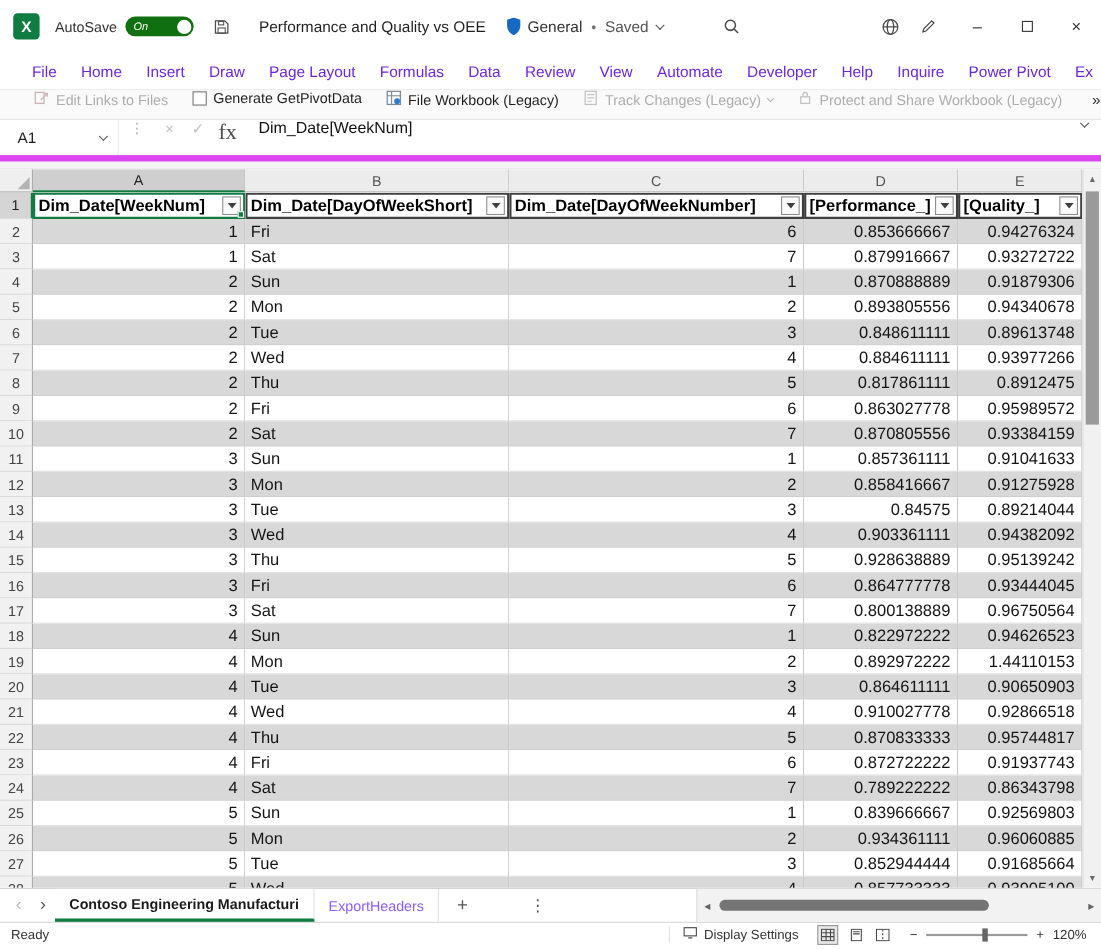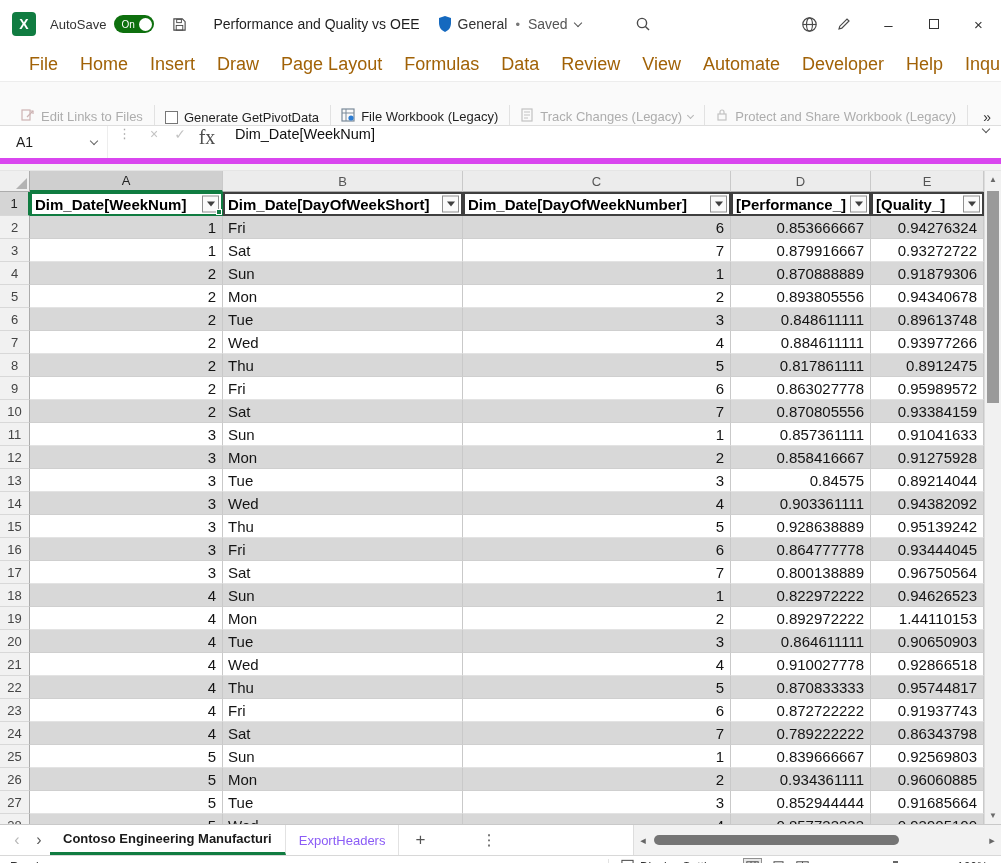--- a/index.html
+++ b/index.html
@@ -4,48 +4,48 @@
 <style>
   * { margin:0; padding:0; box-sizing:border-box; }
   html,body { width:1001px; height:863px; overflow:hidden; background:#fff;
     font-family:"Liberation Sans", sans-serif; }
 
   
   .titlebar { height:48px; display:flex; align-items:center; background:#fff; padding-left:12px; }
   .excel-icon { width:24px; height:24px; border-radius:4px; background:#107C41; color:#fff;
     font-weight:700; font-size:14px; display:flex; align-items:center; justify-content:center; }
   .autosave-label { margin-left:14px; font-size:13px; color:#333; }
-  .toggle { margin-left:8px; width:40px; height:18px; border-radius:9px; background:#0E700E;
-    position:relative; display:flex; align-items:center; }
+  .toggle { margin-left:8px; width:62px; height:18px; border-radius:9px; background:#0E700E;
+    position:relative; display:flex; align-items:center;font-style:italic; }
   .toggle-text { color:#fff; font-size:10px; margin-left:7px; }
   .toggle-knob { position:absolute; right:2.5px; width:13px; height:13px; border-radius:50%; background:#fff; }
   .icon-btn { margin-left:18px; display:flex; align-items:center; }
   .doc-title { margin-left:26px; font-size:14px; color:#1f1f1f; white-space:nowrap; }
   .shield { margin-left:18px; display:flex; }
   .sens-label { margin-left:6px; font-size:14px; color:#333; }
   .dot { margin-left:8px; color:#777; font-size:13px; }
   .saved { margin-left:8px; font-size:14px; color:#555; }
   .chev-css { width:6px; height:6px; border-right:1.4px solid #555; border-bottom:1.4px solid #555;
     transform:rotate(45deg); display:inline-block; margin-left:7px; margin-top:-3px; }
   .search-ic { margin-left:54px; }
   .tb-spacer { flex:1; }
   .win-btn { width:45px; height:48px; display:flex; align-items:center; justify-content:center;
     font-size:15px; color:#333; }
   .max-box { width:10px; height:10px; border:1.4px solid #333; display:inline-block; }
 
   
   .ribbon-tabs { height:33px; display:flex; align-items:center; background:#fff;
-    padding:0 12px 0 18px; font-size:18px; color:#a16207; }
+    padding:0 12px 0 18px; font-size:14px; color:#6d28d9; }
   .tab-strip { display:flex; align-items:center; height:100%; }
   .tab-strip.right { margin-left:auto; }
   .ribbon-tab { padding:0 11px; height:100%; display:flex; align-items:center; white-space:nowrap; }
 
   
-  .toolbar { height:45px; display:flex; align-items:flex-end; background:#FAFAFA;
-    border-top:1px solid #EDEDED; border-bottom:1px solid #DEDEDE; padding-left:12px;
+  .toolbar { height:28px; display:flex; align-items:flex-start; background:#FAFAFA;
+    border-top:1px solid #EDEDED; border-bottom:1px solid #DEDEDE; padding-left:22px;
     font-size:13px; color:#1f1f1f; }
   .tb-item { display:flex; align-items:center; gap:6px; padding:0 9px; white-space:nowrap; }
   .tb-disabled { color:#ADADAD; }
   .checkbox { width:13px; height:13px; border:1px solid #767676; background:#fff; display:inline-block; }
   .tb-sep { width:1px; height:20px; background:#E2E2E2; margin:0 2px; }
   .tb-chev { width:5px; height:5px; border-right:1.3px solid #B5B5B5; border-bottom:1.3px solid #B5B5B5;
     transform:rotate(45deg); display:inline-block; margin-top:-3px; }
   .tb-overflow { margin-left:4px; color:#333; font-size:14px; padding:0 10px; }
 
   

